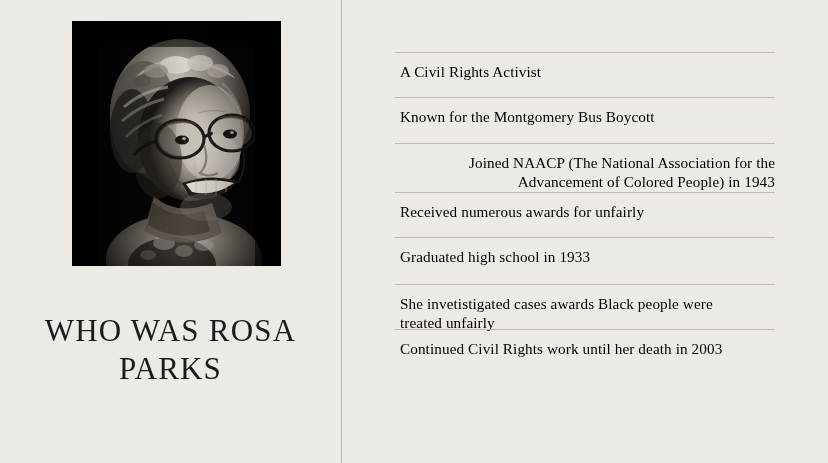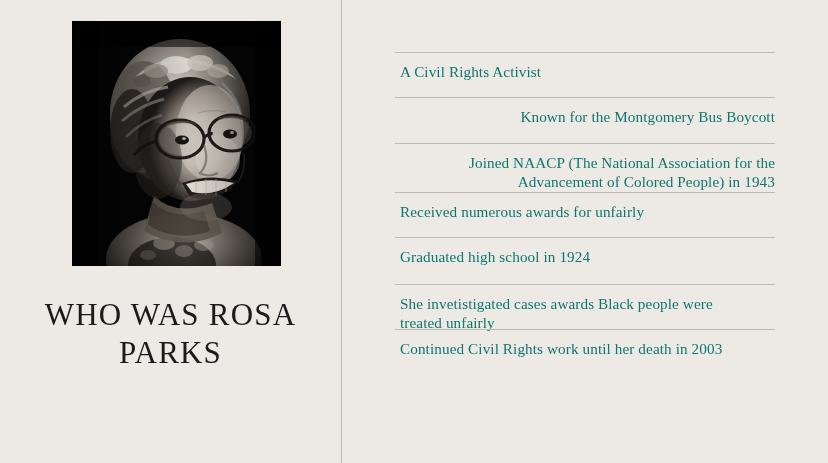--- a/index.html
+++ b/index.html
@@ -38,21 +38,21 @@
     overflow: hidden;
   }
   .portrait-frame svg {
     display: block;
     width: 209px;
     height: 245px;
   }
   .slide-title {
     position: absolute;
     left: 10px;
-    top: 296px;
+    top: 312px;
     width: 321px;
     text-align: center;
     font-family: "Liberation Serif", "DejaVu Serif", serif;
     font-size: 31px;
     line-height: 38px;
     letter-spacing: 1.2px;
     color: #1b1b1b;
     font-weight: 400;
     text-transform: uppercase;
     -webkit-font-smoothing: antialiased;
@@ -79,26 +79,26 @@
     position: relative;
     border-top: 1px solid #bfbab2;
     box-sizing: border-box;
   }
   .fact-item .fact-text {
     display: block;
     padding: 9px 0 0 5px;
     font-family: "Liberation Serif", "DejaVu Serif", serif;
     font-size: 15.2px;
     line-height: 19px;
-    color: #0f766e;
+    color: #000000;
     letter-spacing: 0.1px;
     white-space: pre-line;
   }
   .fact-item.h1 { height: 45px; }
-  .fact-item.h2 { height: 46px; text-align: right; }
+  .fact-item.h2 { height: 46px; }
   .fact-item.h3 { height: 49px; text-align: right; }
   .fact-item.h4 { height: 45px; }
   .fact-item.h5 { height: 47px; }
   .fact-item.h6 { height: 46px; }
   .fact-item.h7 { height: 45px; }
   .fact-item.h8 { height: 36px; }
 </style>
 </head>
 <body>
 
@@ -223,21 +223,21 @@
       <span class="fact-text">Known for the Montgomery Bus Boycott</span>
     </div>
     <div class="fact-item h3">
       <span class="fact-text">Joined NAACP (The National Association for the
 Advancement of Colored People) in 1943</span>
     </div>
     <div class="fact-item h4">
       <span class="fact-text">Received numerous awards for unfairly</span>
     </div>
     <div class="fact-item h5">
-      <span class="fact-text">Graduated high school in 1924</span>
+      <span class="fact-text">Graduated high school in 1933</span>
     </div>
     <div class="fact-item h7">
       <span class="fact-text">She invetistigated cases awards Black people were
 treated unfairly</span>
     </div>
     <div class="fact-item h8">
       <span class="fact-text">Continued Civil Rights work until her death in 2003</span>
     </div>
   </div>
 

